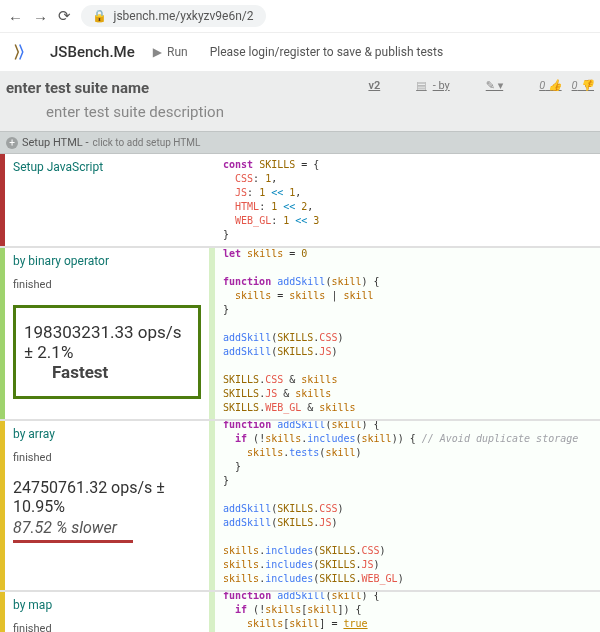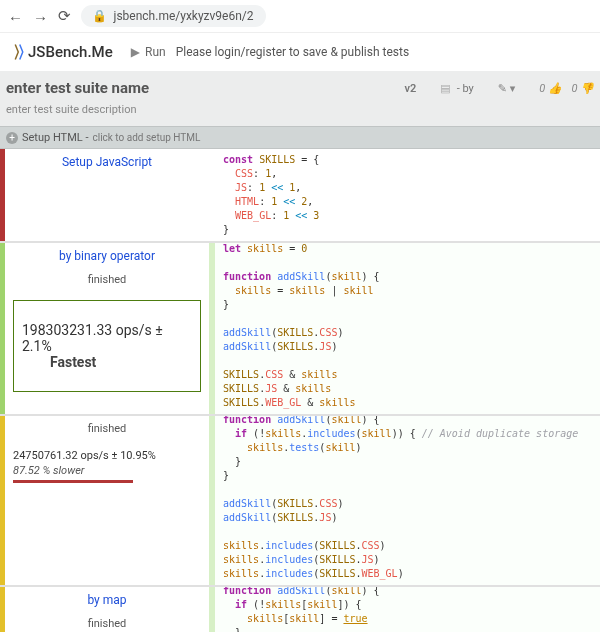--- a/index.html
+++ b/index.html
@@ -3,53 +3,53 @@
 <meta charset="utf-8">
 <style>
   * { box-sizing: border-box; margin: 0; padding: 0; }
   body { font-family: -apple-system, BlinkMacSystemFont, "Segoe UI", Roboto, Arial, sans-serif; font-size: 12px; color: #333; background: #fff; width: 600px; }
   
   .browser-bar { display: flex; align-items: center; padding: 5px 8px; gap: 10px; border-bottom: 1px solid #eee; background:#fff;}
   .browser-bar .nav-icons { display: flex; gap: 10px; color: #555; font-size: 15px; }
   .url-pill { display: flex; align-items: center; gap: 6px; background: #f1f3f4; border-radius: 14px; padding: 4px 12px; font-size: 12px; color: #555; }
   
   .top-brand { display: flex; align-items: center; padding: 10px 10px; gap: 10px; }
-  .logo { display:flex; align-items:center; gap:0; font-size: 15px; font-weight: 500; color:#333;}
+  .logo { display:flex; align-items:center; gap:22px; font-size: 15px; font-weight: 500; color:#333;}
   .logo svg { width:18px; height:18px; }
   .run-group { display:flex; align-items:center; gap:5px; color:#666; font-size:12px; margin-left:8px;}
   .run-group .play { color:#888; font-size:12px; }
   .login-msg { font-size: 12px; color:#555; }
   
   .suite-bar { background:#eceded; padding:8px 6px 6px 6px; }
-  .suite-row { display:flex; align-items:center; position:relative;}
+  .suite-row { display:flex; align-items:flex-start; position:relative;}
   .suite-title { font-size:15px; font-weight:700; color:#555; flex:1; }
-  .suite-badges { display:flex; align-items:center; gap:24px; font-size:11px; color:#777; }
+  .suite-badges { display:flex; align-items:center; gap:36px; font-size:11px; color:#777;text-decoration:underline; }
   .votes { display:flex; gap:10px; align-items:center; font-style:italic; color:#888;}
-  .suite-desc { font-size:11px; color:#888; margin-top:6px; margin-bottom:4px;}
+  .suite-desc { font-size:15px; color:#888; margin-top:6px; margin-bottom:4px;margin-left:40px;}
   
   .section-head { background:#d1d6d6; color:#555; font-size:11px; padding:4px 6px; display:flex; align-items:center; gap:4px; border-top:1px solid #c0c4c4; border-bottom:1px solid #c0c4c4;}
   .section-head .hint { font-weight:400; color:#777; font-size:10px;}
   .plus-badge { width:12px; height:12px; border-radius:50%; background:#9ea2a2; color:#fff; display:inline-flex; align-items:center; justify-content:center; font-size:10px; line-height:1;}
   
   .block { display:flex; border-bottom:2px solid #e0e0e0; }
   .left-strip { width:5px; flex:none; }
   .left-strip.red { background:#b13434; }
   .left-strip.yellow { background:#e3c02b; }
   .left-strip.green { background:#9fd36d; }
   .left-pane { width:204px; flex:none; padding:6px 8px 8px 8px; font-size:12px; color:#444; position:relative; background:#fff; }
   .right-pane { flex:1; padding:4px 0 4px 4px; background:#fff; overflow:hidden; position:relative; }
   .right-pane.greenish { background:#fbfffb; }
   .gutter-green { position:absolute; left:0; top:0; bottom:0; width:6px; background:#d7f0c6; }
   
-  .test-name { font-size:12px; color:#1d4ed8; margin-bottom:10px;text-align:center; }
-  .status { font-size:11px; color:#555; margin-bottom:14px;text-align:center; }
-  .opbox { border:1px solid #4d7c0f; padding:21px 8px; font-size:14px; display:inline-block; }
+  .test-name { font-size:12px; color:#0f766e; margin-bottom:10px; }
+  .status { font-size:11px; color:#555; margin-bottom:14px; }
+  .opbox { border:3px solid #4d7c0f; padding:14px 8px; font-size:17px; display:inline-block; }
   .opbox .ops { color:#333; }
   .opbox .fastest { font-weight:700;margin-left:28px; }
-  .oprow { font-size:11px; color:#333; margin-top:2px;}
+  .oprow { font-size:16px; color:#333; margin-top:2px;}
   .slower { font-style:italic; color:#555; }
   .underline { height:3px; background:#b23636; margin-top:3px; width:120px; }
   
   pre.code { font-family: Menlo, Consolas, monospace; font-size:10px; line-height:14px; color:#333; white-space:pre; padding-left:10px; }
   .c-kw { color:#a626a4; font-weight:600; }
   .c-var { color:#986801; }
   .c-fn { color:#4078f2; }
   .c-id { color:#b76b01; }
   .c-op { color:#0184bc; }
   .c-num { color:#986801; }
@@ -77,21 +77,21 @@
     <svg viewBox="0 0 24 24">
         <path d="M7 2 L11 12 L7 22" stroke="#8a6a2b" stroke-width="2" fill="none"></path>
         <path d="M13 2 L17 12 L13 22" stroke="#4078f2" stroke-width="2" fill="none"></path>
       </svg>
     <span>JSBench.Me</span>
   </div>
   <div class="run-group">
     <span class="play">▶</span>
     <span>Run</span>
   </div>
-  <div class="login-msg" style="margin-left:0;">Please login/register to save &amp; publish tests</div>
+  <div class="login-msg" style="margin-left:12px;">Please login/register to save &amp; publish tests</div>
 </div>
 
 <div class="suite-bar">
   <div class="suite-row">
     <div class="suite-title">enter test suite name</div>
     <div class="suite-badges">
       <span style="font-weight:600;">v2</span>
       <span style="display:flex;align-items:center;gap:6px;">
         <span style="color:#aaa;">▤</span>
         <span>- by</span>
@@ -151,20 +151,21 @@
 
 <span class="c-var">SKILLS</span>.<span class="c-prop">CSS</span> &amp; <span class="c-id">skills</span>
 <span class="c-var">SKILLS</span>.<span class="c-prop">JS</span> &amp; <span class="c-id">skills</span>
 <span class="c-var">SKILLS</span>.<span class="c-prop">WEB_GL</span> &amp; <span class="c-id">skills</span></pre>
   </div>
 </div>
 
 <div class="block">
   <div class="left-strip yellow"></div>
   <div class="left-pane">
+    <div class="test-name">by array</div>
     <div class="status">finished</div>
     <div class="oprow">24750761.32 ops/s ± 10.95%</div>
     <div class="oprow slower">87.52 % slower</div>
     <div class="underline"></div>
   </div>
   <div class="right-pane greenish">
     <div class="gutter-green"></div>
 <pre class="code" style="margin-top:-7px;"><span class="c-kw">function</span> <span class="c-fn">addSkill</span>(<span class="c-id">skill</span>) {
   <span class="c-kw">if</span> (!<span class="c-id">skills</span>.<span class="c-fn">includes</span>(<span class="c-id">skill</span>)) { <span class="c-cm">// Avoid duplicate storage</span>
     <span class="c-id">skills</span>.<span class="c-fn">tests</span>(<span class="c-id">skill</span>)

